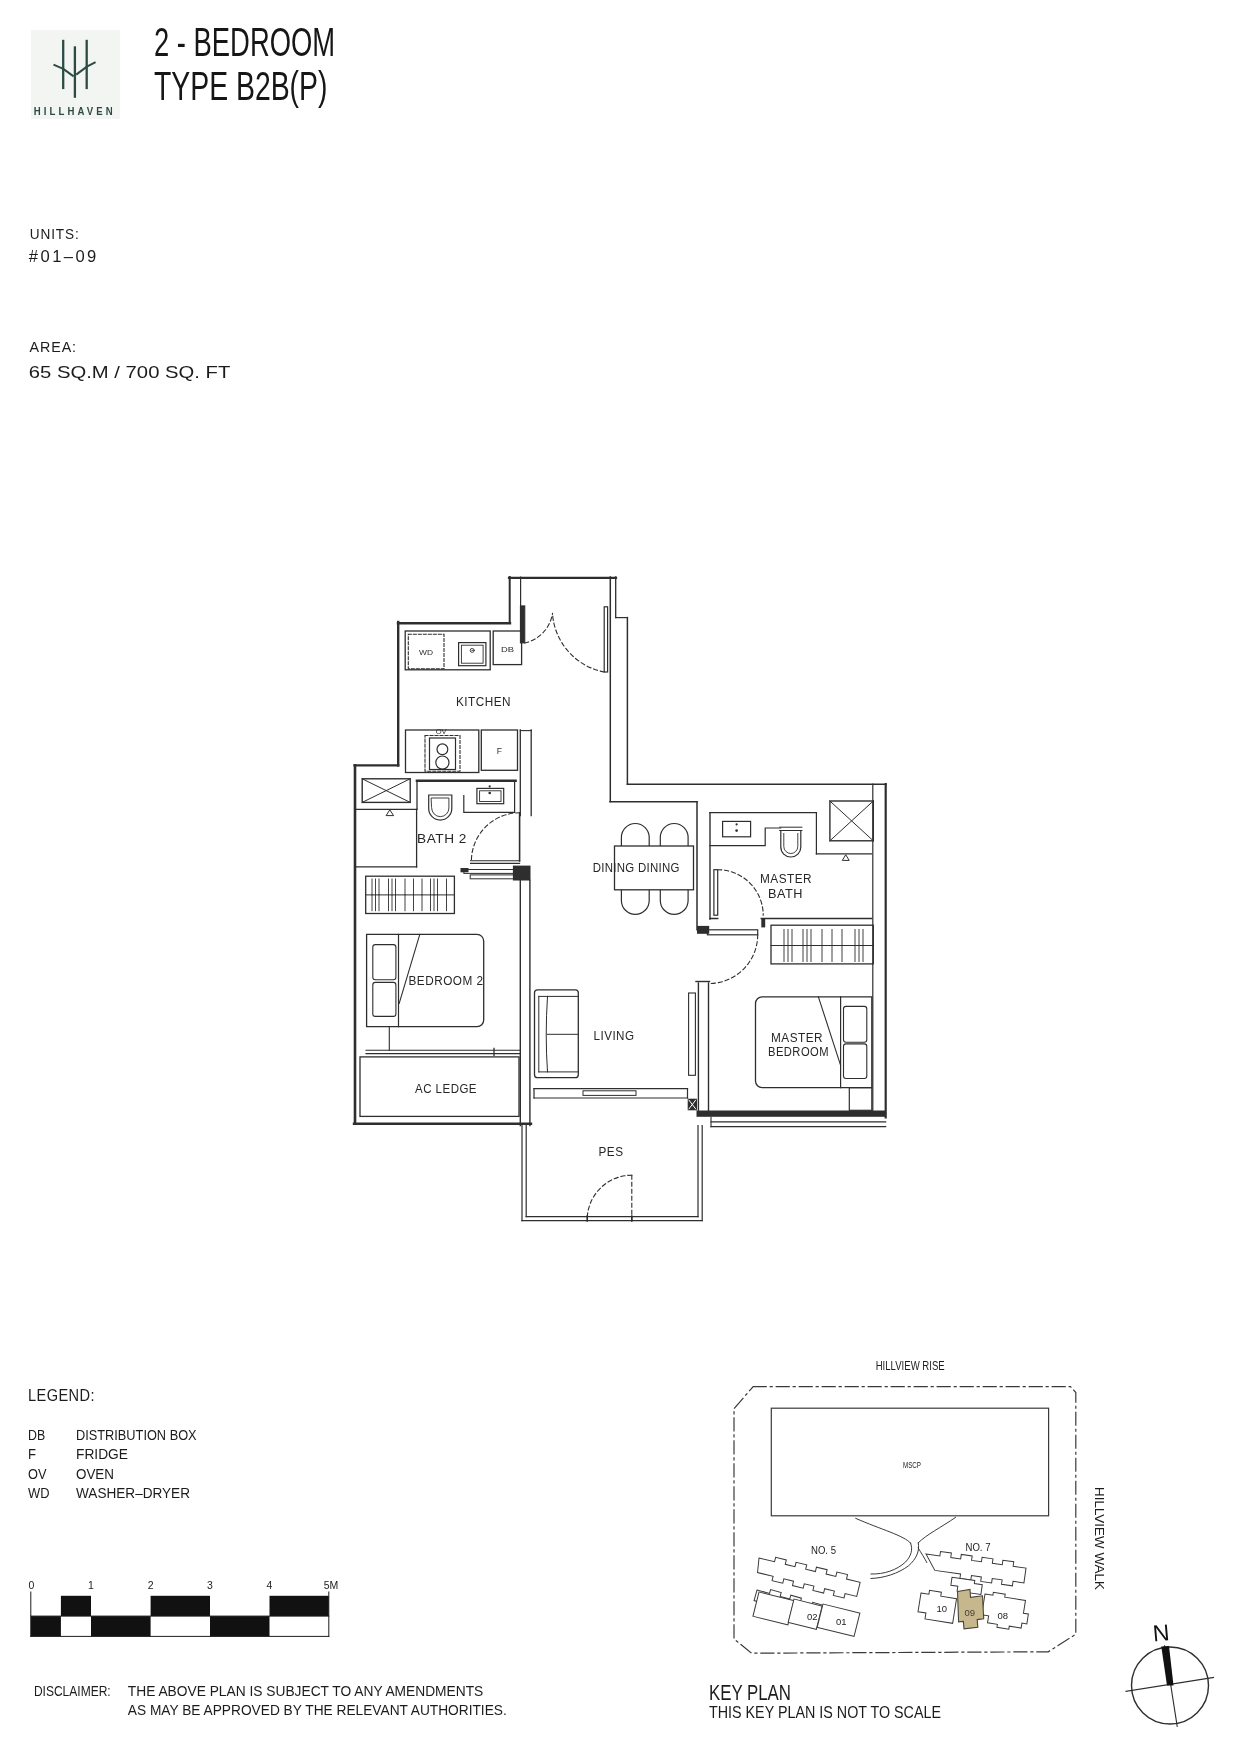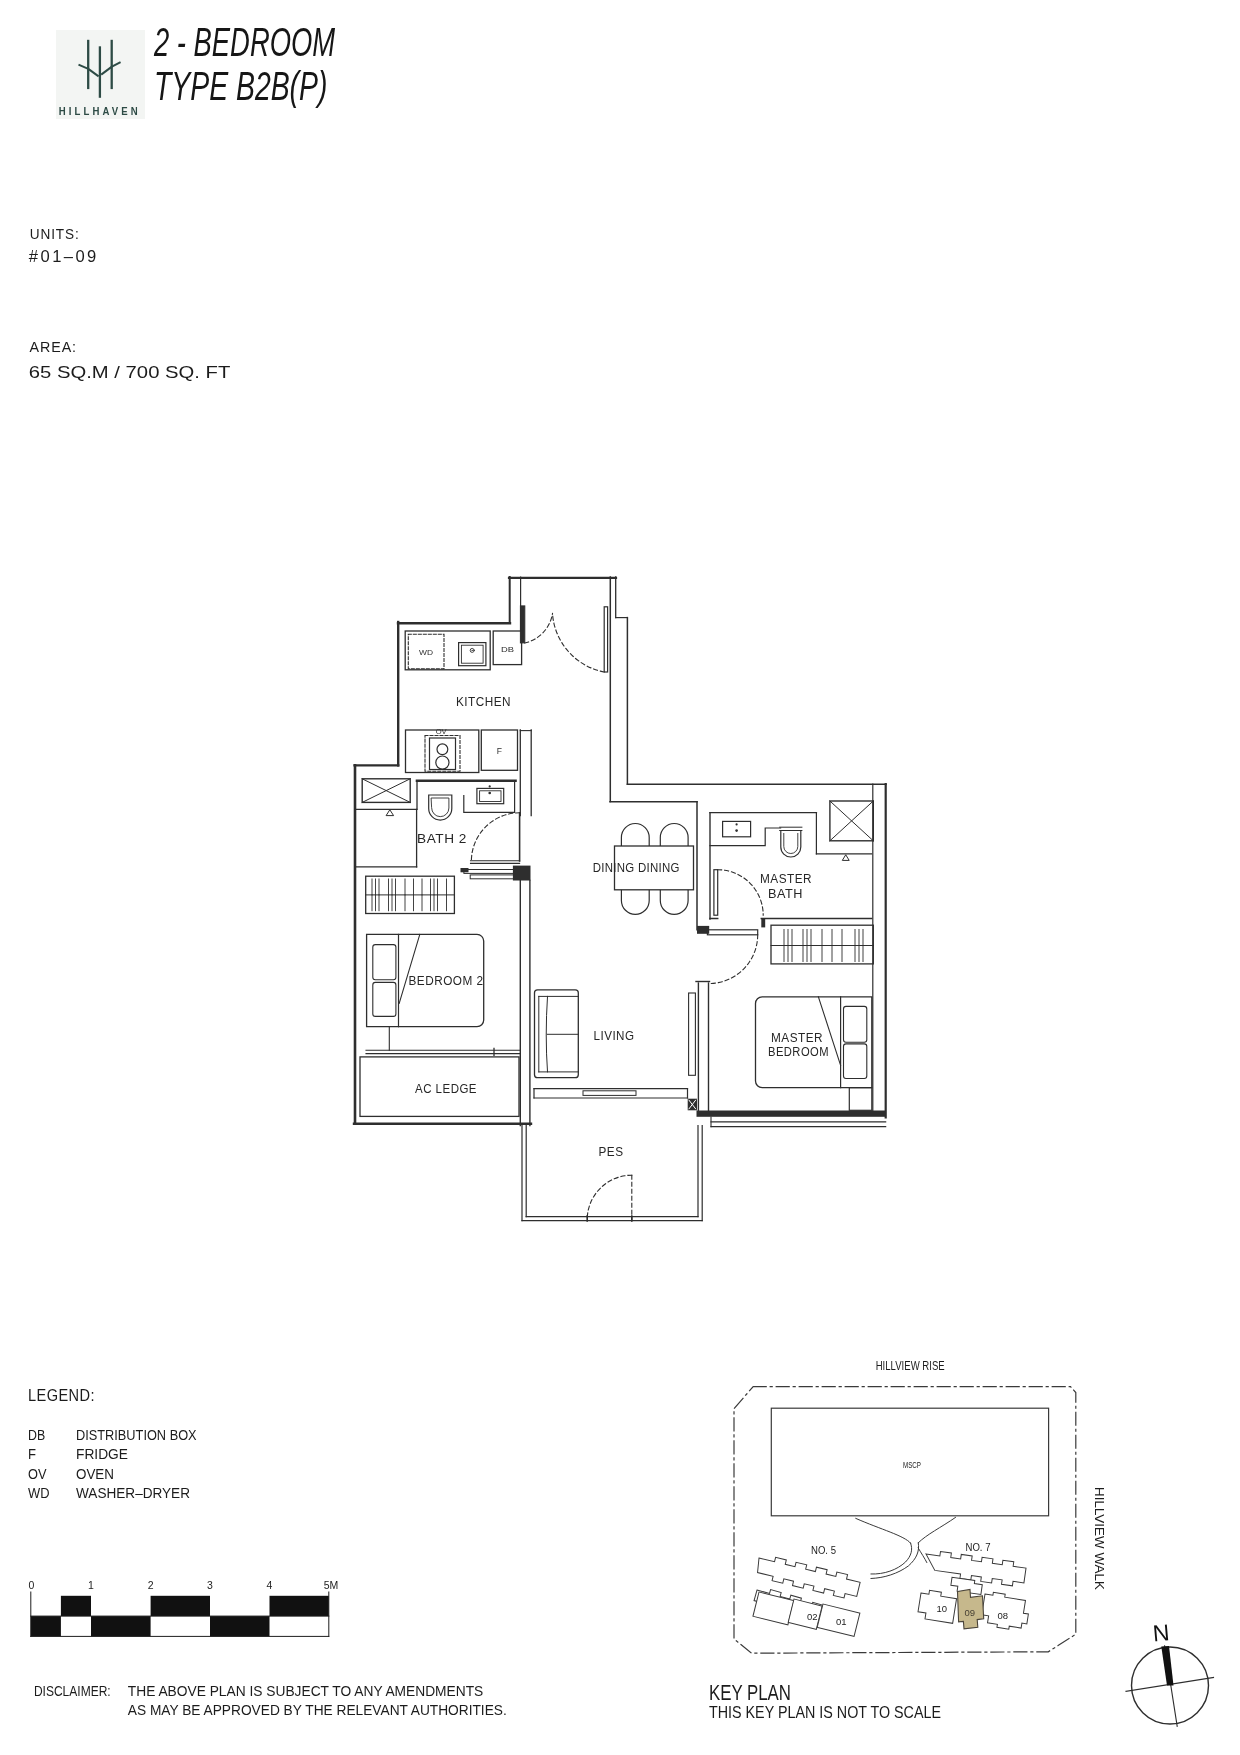--- a/index.html
+++ b/index.html
@@ -2,42 +2,42 @@
 <html><head>
 <meta charset="utf-8">
 <style>
   html,body{margin:0;padding:0;}
   body{width:1240px;height:1755px;background:#ffffff;font-family:"Liberation Sans",sans-serif;color:#1c1c1c;position:relative;overflow:hidden;}
   .abs{position:absolute;}
 </style>
 </head>
 <body>
 
-<div class="abs" style="left:0px;top:0px;width:200px;height:140px;padding-left:25px;">
+<div class="abs" style="left:0px;top:0px;width:200px;height:140px;">
 <svg width="200" height="140" viewBox="0 0 200 140">
 
   <rect x="31" y="30" width="89" height="89" fill="#f3f5f3"></rect>
 
   <g stroke="#2d4b45" stroke-width="2.3" fill="none">
     <line x1="63.2" y1="39.8" x2="63.2" y2="89.1"></line>
     <line x1="74.9" y1="46.3" x2="74.9" y2="97.8"></line>
     <line x1="86.7" y1="39.8" x2="86.7" y2="89.1"></line>
   </g>
   <g stroke="#2d4b45" stroke-width="2.0" fill="none">
     <line x1="53.5" y1="64.6" x2="63.3" y2="68.9"></line>
     <line x1="63.3" y1="68.9" x2="73.6" y2="76.4"></line>
     <line x1="95.6" y1="62.2" x2="86.9" y2="66.6"></line>
     <line x1="86.9" y1="66.6" x2="76.2" y2="74.6"></line>
   </g>
 
   <text x="33.8" y="115" font-size="11" letter-spacing="3.55" font-weight="bold" fill="#2d4b45" textLength="82" lengthAdjust="spacingAndGlyphs">HILLHAVEN</text>
 </svg>
 </div>
 
-<div class="abs" style="left:154px;top:21px;font-size:41px;line-height:42.2px;color:#161616;font-style:italic;">
+<div class="abs" style="left:154px;top:21px;font-size:41px;line-height:42.2px;color:#161616;">
   <div id="t1" style="transform:scaleX(0.668);transform-origin:left top;white-space:nowrap;">2 - BEDROOM</div>
   <div id="t2" style="transform:scaleX(0.692);transform-origin:left top;white-space:nowrap;margin-top:2px;">TYPE B2B(P)</div>
 </div>
 
 <svg class="abs" style="left:0;top:0;" width="1240" height="1755" viewBox="0 0 1240 1755" fill="none" stroke-linecap="square">
 
 <text x="29.8" y="238.5" font-size="15.5" letter-spacing="1" fill="#1c1c1c" stroke="none" textLength="49.8" lengthAdjust="spacingAndGlyphs">UNITS:</text>
 
 <text x="28.8" y="262" font-size="17" letter-spacing="2.5" fill="#1c1c1c" stroke="none" textLength="70" lengthAdjust="spacingAndGlyphs">#01–09</text>
 

